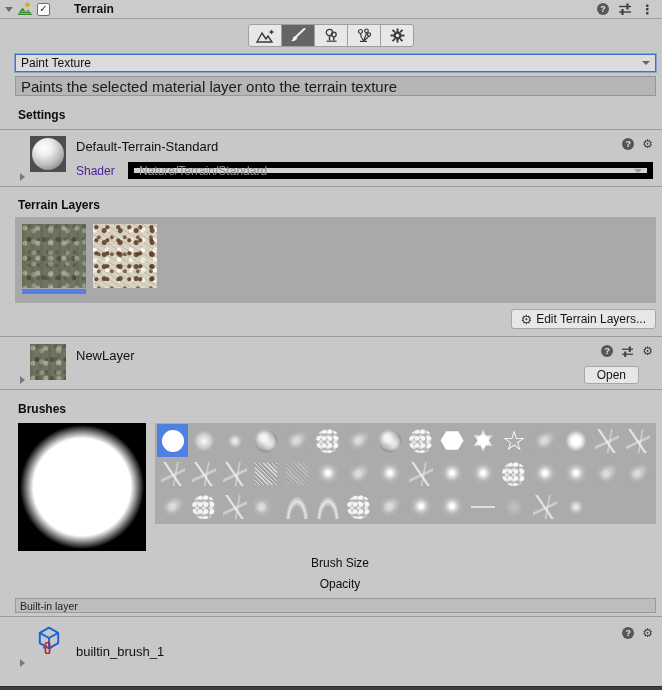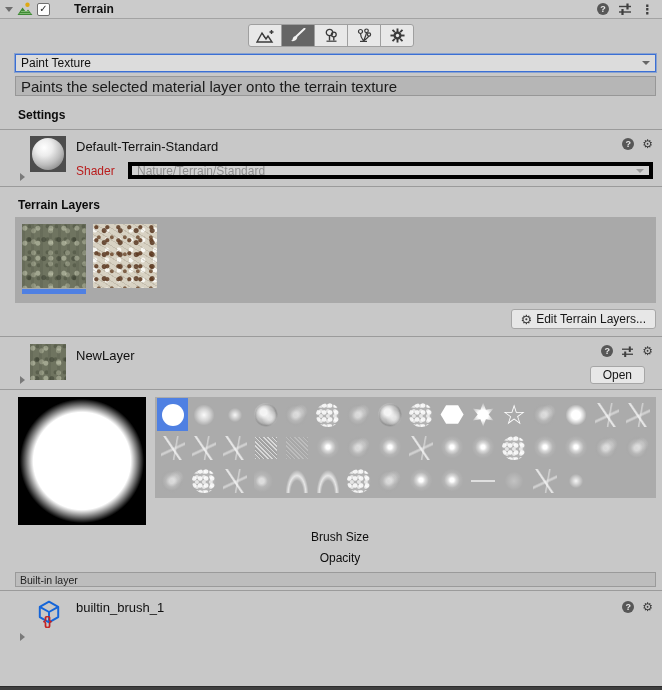--- a/index.html
+++ b/index.html
@@ -35,22 +35,22 @@
   
   .asset-sect { position:relative; margin-top:7px; border-top:1px solid #9b9b9b; border-bottom:1px solid #9b9b9b; background:#c8c8c8; }
   .asset-thumb-frame { position:absolute; left:30px; top:6px; width:36px; height:36px; background:#4d4d4d; display:flex; align-items:center; justify-content:center; }
   .sphere { width:32px; height:32px; border-radius:50%; background:radial-gradient(circle at 38% 30%, #ffffff 0%, #ececec 28%, #bdbdbd 58%, #8f8f8f 80%, #747474 100%); }
   .asset-title { position:absolute; left:76px; top:9px; font-size:13px; color:#101010; }
   .asset-icons { position:absolute; right:9px; top:8px; display:flex; align-items:center; gap:8px; }
   .gear-g { font-size:12px; color:#3c3c3c; line-height:1; }
   .foldout-br { position:absolute; left:20px; bottom:5px; }
 
   .shader-row { position:absolute; left:76px; top:32px; right:9px; display:flex; align-items:center; }
-  .shader-lbl { color:#b91c1c; width:52px; }
-  .shader-dd { flex:1; height:17px; background:#d2d2d2; border:4px solid #000000; color:#8f8f8f; display:flex; align-items:center; padding:0 5px; }
+  .shader-lbl { color:#4c1d95; width:52px; }
+  .shader-dd { flex:1; height:17px; background:#d2d2d2; border:6px solid #000000; color:#8f8f8f; display:flex; align-items:center; padding:0 5px; }
   .shader-dd .cap { margin-left:auto; width:0; height:0; border-left:4px solid transparent; border-right:4px solid transparent; border-top:4px solid #9a9a9a; }
 
   
   .layers-box { margin:5px 6px 0 15px; height:86px; background:#a9a9a9; padding:7px; display:flex; align-items:flex-start; }
   .layer-thumb { width:64px; height:64px; margin-right:7px; position:relative; }
   .layer-thumb.selected::after { content:""; position:absolute; left:0; right:0; bottom:-6px; height:5px; background:#4f80e2; }
   .tex-grass { background-color:#6f7460;
     background-image:
       repeating-linear-gradient(90deg, rgba(0,0,0,.07) 0 3px, rgba(255,255,255,0) 3px 9px),
       radial-gradient(circle at 22% 28%, rgba(222,226,200,.45) 0 2px, rgba(0,0,0,0) 3px),
@@ -65,21 +65,21 @@
       radial-gradient(circle at 70% 55%, rgba(88,54,32,.85) 0 2px, rgba(0,0,0,0) 3px),
       radial-gradient(circle at 45% 78%, rgba(104,66,38,.8) 0 1.4px, rgba(0,0,0,0) 2.4px),
       radial-gradient(circle at 15% 60%, rgba(255,255,252,.8) 0 2px, rgba(0,0,0,0) 3px);
     background-size:100% 100%, 11px 13px, 16px 12px, 13px 17px, 12px 10px; }
 
   .btn-row { margin:6px 6px 0 15px; display:flex; justify-content:flex-end; }
   .u-btn { background:#e7e7e7; border:1px solid #a6a6a6; border-radius:3px; height:20px; display:inline-flex; align-items:center; gap:4px; padding:0 9px; font-size:12px; color:#161616; }
 
   
   .small-thumb { position:absolute; left:30px; top:7px; width:36px; height:36px; }
-  .open-btn-wrap { position:absolute; right:17px; top:29px; }
+  .open-btn-wrap { position:absolute; right:23px; top:29px; }
 
   
   .brush-area { margin:7px 6px 0 18px; display:flex; align-items:flex-start; gap:9px; }
   .brush-preview { width:128px; height:128px; background:#000; display:flex; align-items:center; justify-content:center; }
   .brush-preview .bp-circle { width:128px; height:128px; background:radial-gradient(circle closest-side, #ffffff 76%, rgba(255,255,255,0) 97%); }
   .brush-grid { flex:1; background:#ababab; height:101px; padding:1px 2px; display:grid; grid-template-columns:repeat(16, 1fr); grid-auto-rows:33px; }
   .bcell { display:flex; align-items:center; justify-content:center; }
   .bcell.selected { background:#4f80e2; }
 
   .bshape { width:24px; height:24px; display:flex; align-items:center; justify-content:center; }
@@ -263,20 +263,21 @@
       <span class="gear-g">⚙</span>
     </div>
     <div class="open-btn-wrap">
       <div class="u-btn" style="height:18px; padding:0 12px;">
         <span>Open</span>
       </div>
     </div>
     <span class="tri-right foldout-br"></span>
   </div>
 
+  <div class="sect-label" style="margin-top:12px;">Brushes</div>
 
   <div class="brush-area">
     <div class="brush-preview">
         <div class="bp-circle"></div>
       </div>
     <div class="brush-grid" id="brushGrid">
         <div class="bcell selected">
           <div class="bshape b-solid"></div>
         </div>
         <div class="bcell">
@@ -446,21 +447,21 @@
   <div class="asset-sect" style="height:56px; margin-top:3px; border-bottom:none;">
     <div class="cube-wrap">
       <svg width="26" height="26" viewBox="0 0 24 24">
         <g fill="none" stroke="#1565d8" stroke-width="1.8" stroke-linejoin="round">
           <path d="M12 2.5 L20.5 7.3 L20.5 16.7 L12 21.5 L3.5 16.7 L3.5 7.3 Z"></path>
           <path d="M3.5 7.3 L12 12 L20.5 7.3 M12 12 L12 21.5"></path>
         </g>
       </svg>
       <span class="cube-braces">{}</span>
     </div>
-    <div class="asset-title" style="top:9px;">builtin_brush_1</div>
+    <div class="asset-title" style="top:27px;">builtin_brush_1</div>
     <div class="asset-icons" style="top:10px;">
       <span class="help-circ">?</span>
       <span class="gear-g">⚙</span>
     </div>
     <span class="tri-right foldout-br"></span>
   </div>
 
   <div class="bottom-strip"></div>
 </div>
 

